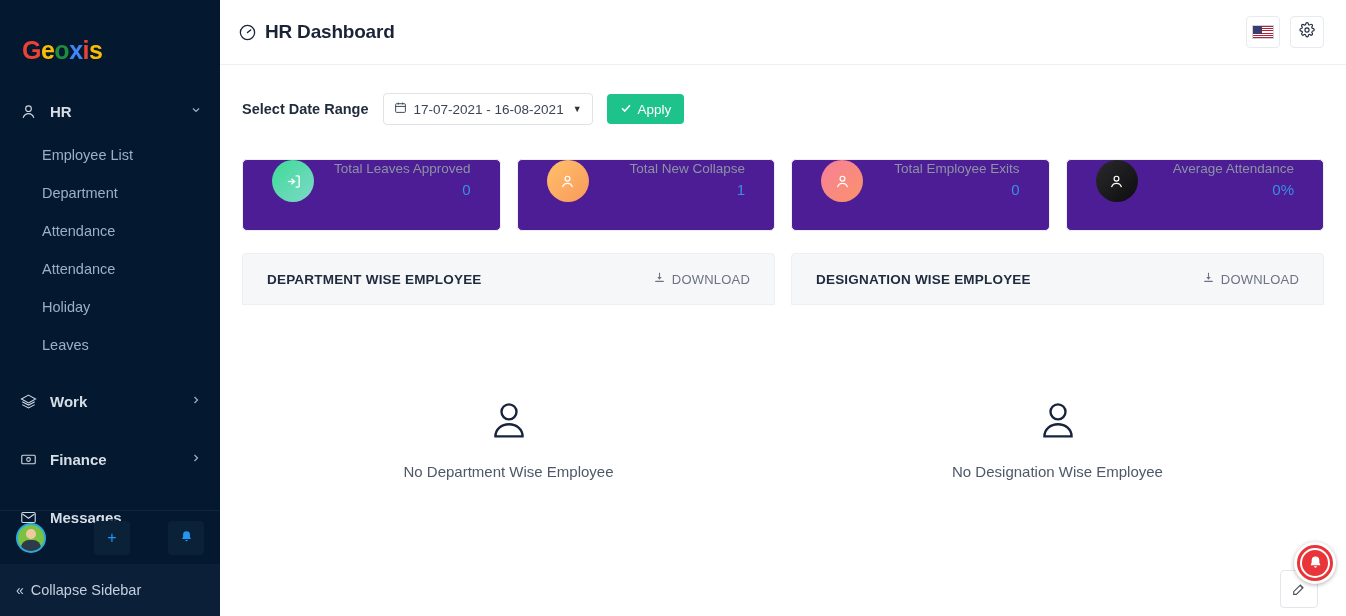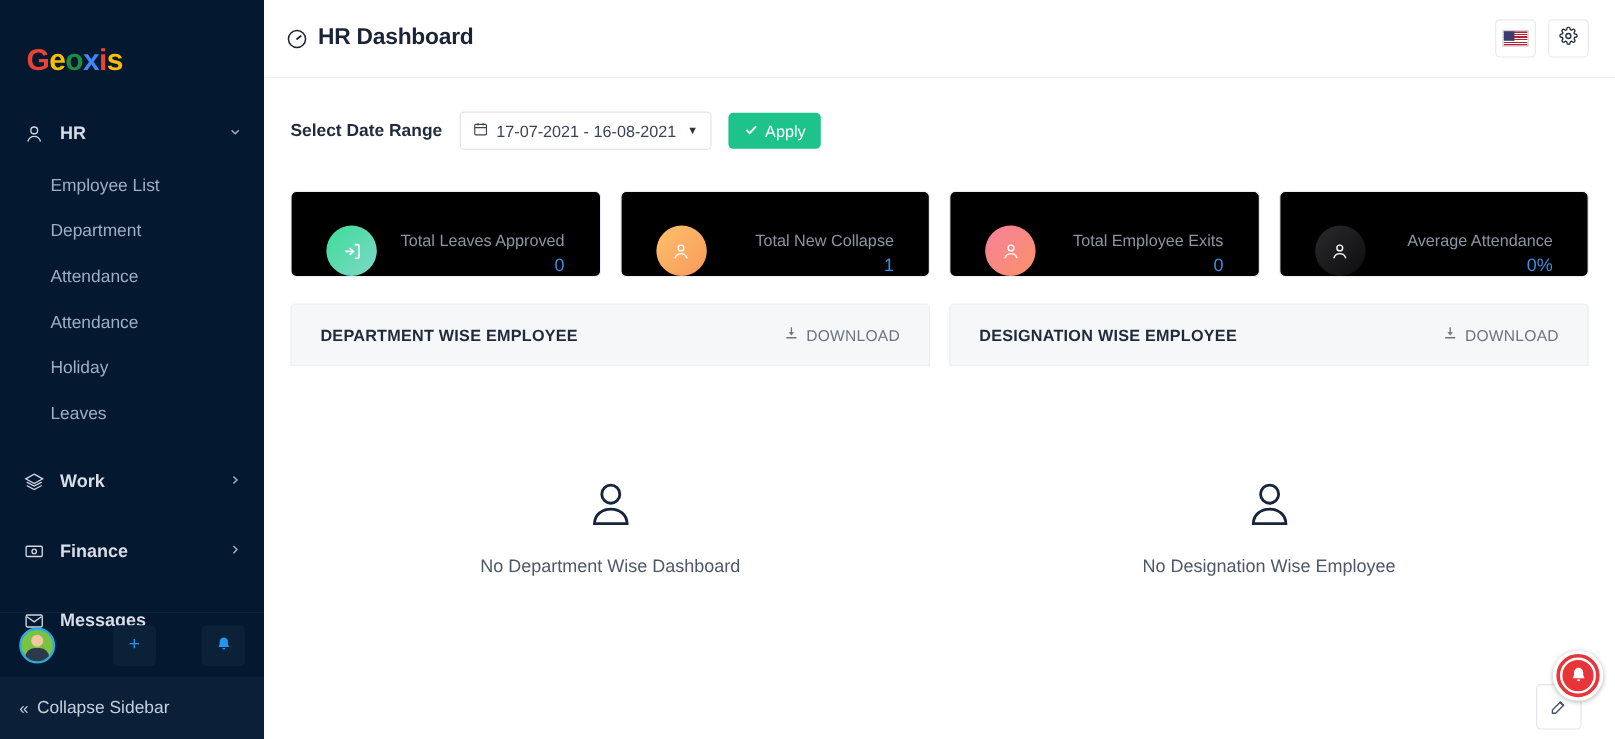--- a/index.html
+++ b/index.html
@@ -199,22 +199,22 @@
   .stats {
     display: flex;
     gap: 16px;
     margin-top: 34px;
   }
   .stat-card {
     flex: 1 1 0;
     height: 72px;
     border: 1px solid #eceff3;
     border-radius: 5px;
-    background: #000000;
-    display: flex; align-items: flex-end;
+    background: #4c1d95;
+    display: flex; align-items: flex-start;
     padding: 0 29px;
   }
   .stat-circle {
     width: 42px; height: 42px; border-radius: 50%;
     display: flex; align-items: center; justify-content: center;
     color: #fff;
     flex: 0 0 42px;
   }
   .c-teal  { background: linear-gradient(135deg,#3ddc97 0%,#7fd8c8 100%); }
   .c-orange{ background: linear-gradient(135deg,#ffc06a 0%,#f89a5c 100%); }
@@ -518,21 +518,21 @@
               <span>DOWNLOAD</span>
             </div>
           </div>
           <div class="panel-body">
             <span class="empty-icon">
               <svg width="44" height="44" viewBox="0 0 24 24" fill="none" stroke="currentColor" stroke-width="1.3">
                 <circle cx="12" cy="7" r="4.1"></circle>
                   <path d="M4.6 20.4c0-4 3.3-6.6 7.4-6.6s7.4 2.6 7.4 6.6z"></path>
               </svg>
             </span>
-            <div class="empty-text">No Department Wise Dashboard</div>
+            <div class="empty-text">No Department Wise Employee</div>
           </div>
         </div>
 
         <div class="panel">
           <div class="panel-head">
             <div class="panel-title">DESIGNATION WISE EMPLOYEE</div>
             <div class="panel-dl">
               <span>
                 <svg width="13" height="13" viewBox="0 0 24 24" fill="currentColor">
                   <path d="M11 3h2v8h3.2L12 16 7.8 11H11z"></path>

